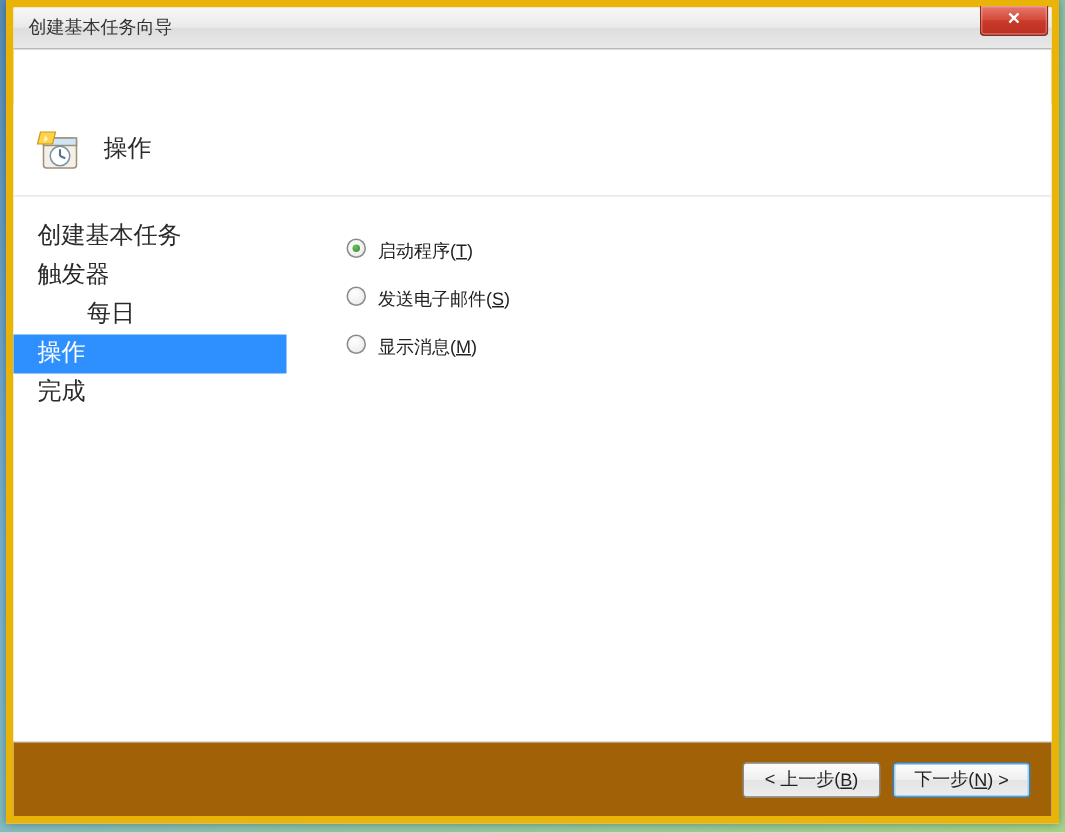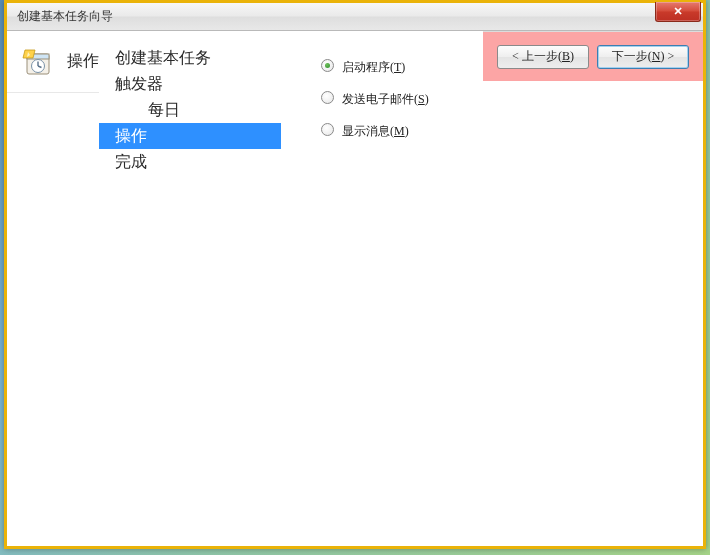--- a/index.html
+++ b/index.html
@@ -12,24 +12,25 @@
       overflow: hidden;
       position: relative;
     }
     .window {
       position: absolute;
       left: 4px;
       top: 0;
       right: 4px;
       bottom: 6px;
       background: #ffffff;
-      border: 3px solid #eab308;
+      border: 5px solid #eab308;
       box-shadow: 0 0 6px rgba(0,0,0,0.35);
       display: flex;
       flex-direction: column;
+      gap: 36px;
     }
     .titlebar {
       height: 28px;
       background: linear-gradient(to bottom, #f7f7f7 0%, #eaeaea 48%, #dedede 52%, #e8e8e8 100%);
       border-bottom: 1px solid #b9b9b9;
       display: flex;
       align-items: center;
       padding-left: 10px;
       position: relative;
       color: #333;
@@ -50,23 +51,22 @@
       align-items: center;
       justify-content: center;
       font-weight: bold;
       font-size: 11px;
       box-shadow: inset 0 0 0 1px rgba(255,255,255,0.25);
     }
     .close-x { line-height: 1; }
     .content {
       flex: 1;
       display: flex;
-      flex-direction: row;
+      flex-direction: column;
       background: #fff;
-      font-family: Liberation Serif, serif;
     }
     .header-band {
       height: 62px;
       display: flex;
       align-items: center;
       padding-left: 14px;
       gap: 14px;
       border-bottom: 1px solid #e8e8e8;
     }
     .header-icon {
@@ -131,21 +131,21 @@
     .radio-label { color: #222; }
     .radio-label u { text-decoration: underline; }
     .footer {
       height: 50px;
       border-top: 1px solid #dcdcdc;
       display: flex;
       align-items: center;
       justify-content: flex-end;
       gap: 8px;
       padding: 0 14px;
-      background: #fca5a5;
+      background: #a16207;
     }
     .btn {
       min-width: 92px;
       height: 24px;
       padding: 0 12px;
       font-size: 12px;
       font-family: inherit;
       border: 1px solid #8a8a8a;
       border-radius: 3px;
       background: linear-gradient(to bottom, #fdfdfd 0%, #efefef 48%, #e4e4e4 52%, #ededed 100%);

